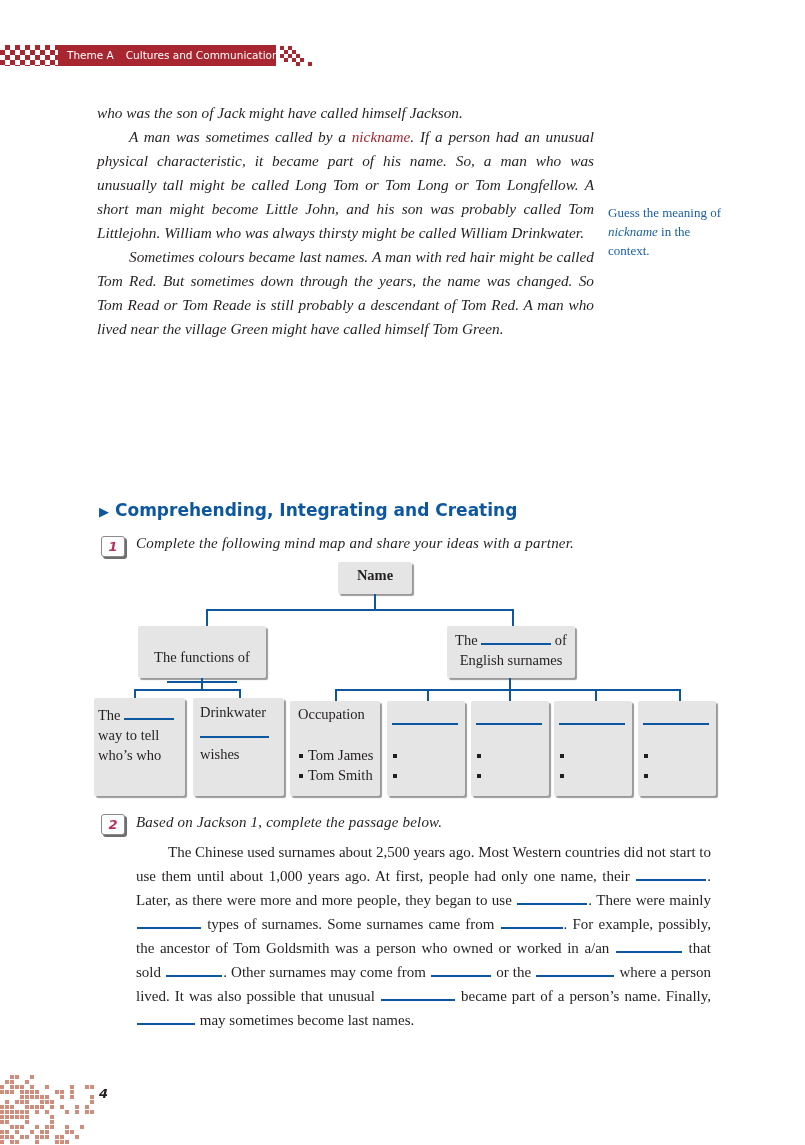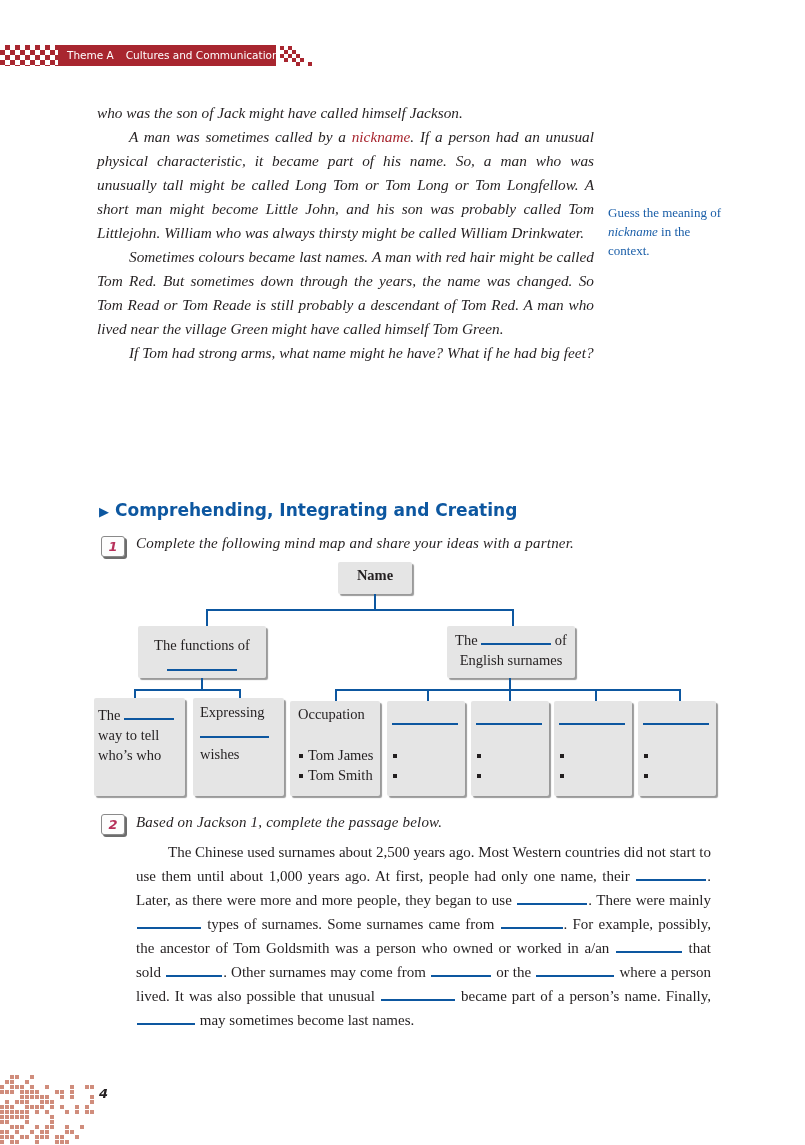--- a/index.html
+++ b/index.html
@@ -75,39 +75,38 @@
   <i style="left:12px;top:13px"></i>
     <i style="left:20px;top:13px"></i>
     <i style="left:16px;top:17px"></i>
     <i style="left:28px;top:17px"></i>
 </div>
 
 <div class="reading">
   <p>who was the son of Jack might have called himself Jackson.</p>
   <p class="indent"><span>A man was sometimes called by a </span><span class="nick">nickname</span><span>. If a person had an unusual physical characteristic, it became part of his name. So, a man who was unusually tall might be called Long Tom or Tom Long or Tom Longfellow. A short man might become Little John, and his son was probably called Tom Littlejohn. William who was always thirsty might be called William Drinkwater.</span></p>
   <p class="indent">Sometimes colours became last names. A man with red hair might be called Tom Red. But sometimes down through the years, the name was changed. So Tom Read or Tom Reade is still probably a descendant of Tom Red. A man who lived near the village Green might have called himself Tom Green.</p>
-  <p class="indent">If Tom had strong arms, what name might he have? What if he had big feet?</p>
 </div>
 
 <div class="side-note"><span>Guess the meaning of </span><em>nickname</em><span> in the context.</span></div>
 
 <div class="section-title"><span class="tri">▶</span><span>Comprehending, Integrating and Creating</span></div>
 
 <div class="act-badge" style="left:101px;top:536px">1</div>
 <div class="act-instr" style="left:136px;top:535px">Complete the following mind map and share your ideas with a partner.</div>
 
 <div>
   <div class="mm-box" style="left:338px;top:562px;width:74px;height:32px;text-align:center;font-weight:bold;line-height:26px;"><span>Name</span></div>
 
   <div class="mm-line" style="left:374px;top:594px;width:2px;height:16px"></div>
   <div class="mm-line" style="left:206px;top:609px;width:308px;height:2px"></div>
   <div class="mm-line" style="left:206px;top:609px;width:2px;height:17px"></div>
   <div class="mm-line" style="left:512px;top:609px;width:2px;height:17px"></div>
 
-  <div class="mm-box" style="left:138px;top:626px;width:128px;height:52px;text-align:center;padding-top:9px;">
+  <div class="mm-box" style="left:138px;top:626px;width:128px;height:52px;text-align:center;padding-top:21px;">
     <div>The functions of</div>
     <div><span class="blank" style="width:70px"></span></div>
   </div>
 
   <div class="mm-box" style="left:447px;top:626px;width:128px;height:52px;text-align:center;padding-top:3px;">
     <div><span>The</span> <span class="blank" style="width:70px"></span> <span>of</span></div>
     <div>English surnames</div>
   </div>
 
   <div class="mm-line" style="left:201px;top:678px;width:2px;height:12px"></div>
@@ -122,21 +121,21 @@
   <div class="mm-line" style="left:509px;top:689px;width:2px;height:12px"></div>
   <div class="mm-line" style="left:595px;top:689px;width:2px;height:12px"></div>
   <div class="mm-line" style="left:679px;top:689px;width:2px;height:12px"></div>
 
   <div class="mm-box" style="left:94px;top:698px;width:91px;height:98px;padding:6px 0 0 4px;">
     <div><span>The</span> <span class="blank" style="width:50px"></span></div>
     <div>way to tell</div>
     <div>who’s who</div>
   </div>
   <div class="mm-box" style="left:193px;top:698px;width:91px;height:98px;padding:4px 0 0 7px;">
-    <div>Expressing</div>
+    <div>Drinkwater</div>
     <div style="height:22px"><span class="blank" style="width:69px"></span></div>
     <div>wishes</div>
   </div>
 
   <div class="mm-box" style="left:290px;top:701px;width:90px;height:95px;padding:3px 0 0 8px;">
     <div>Occupation</div>
     <div style="height:21px"></div>
     <ul class="bullet-list">
       <li>Tom James</li>
       <li>Tom Smith</li>

